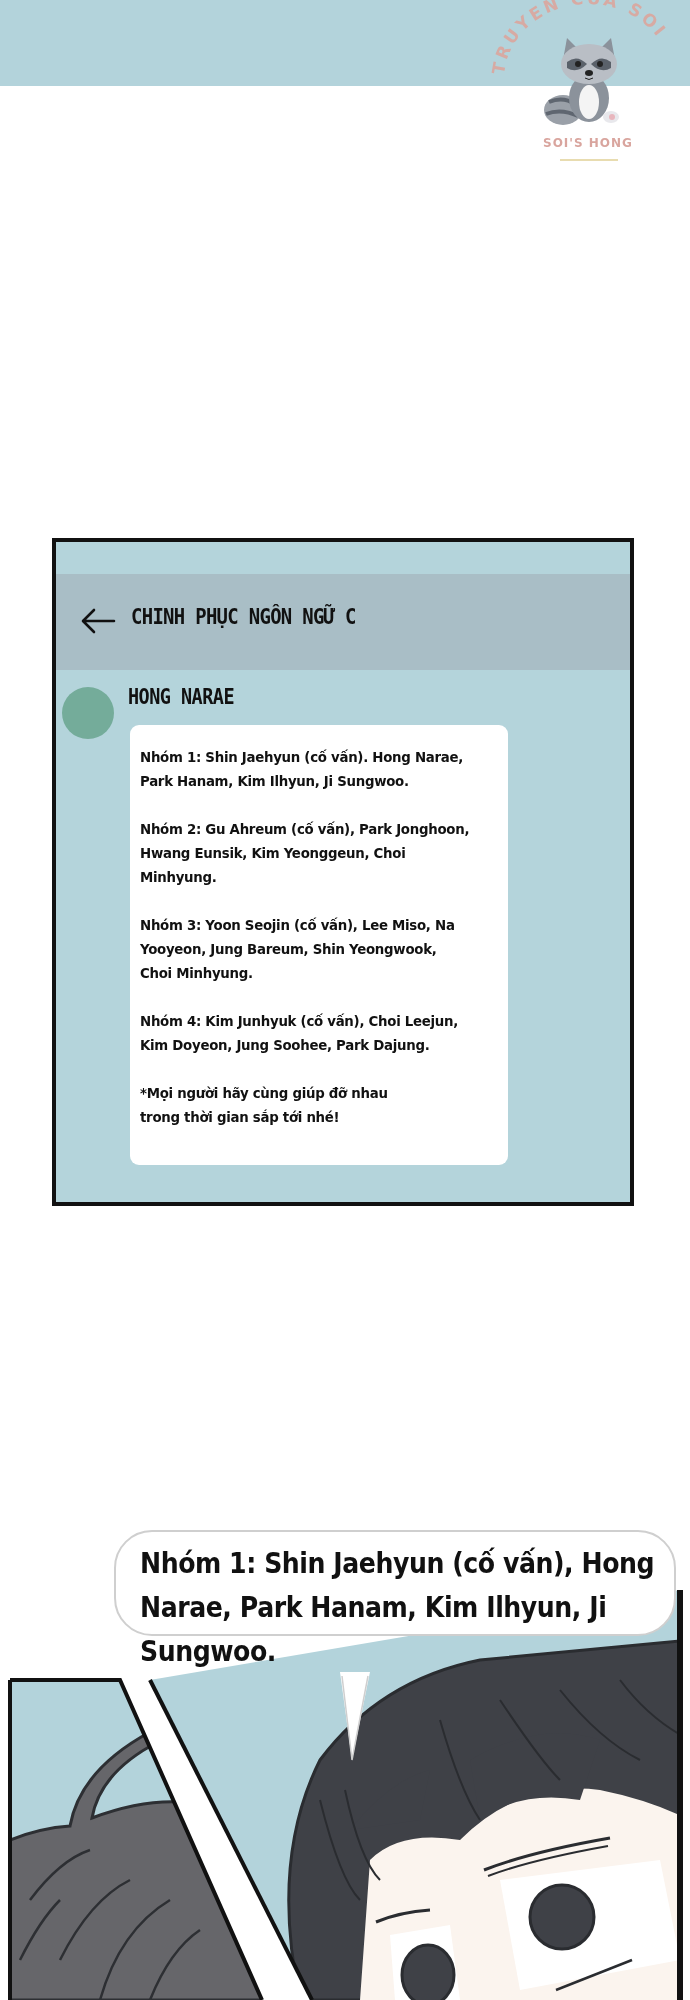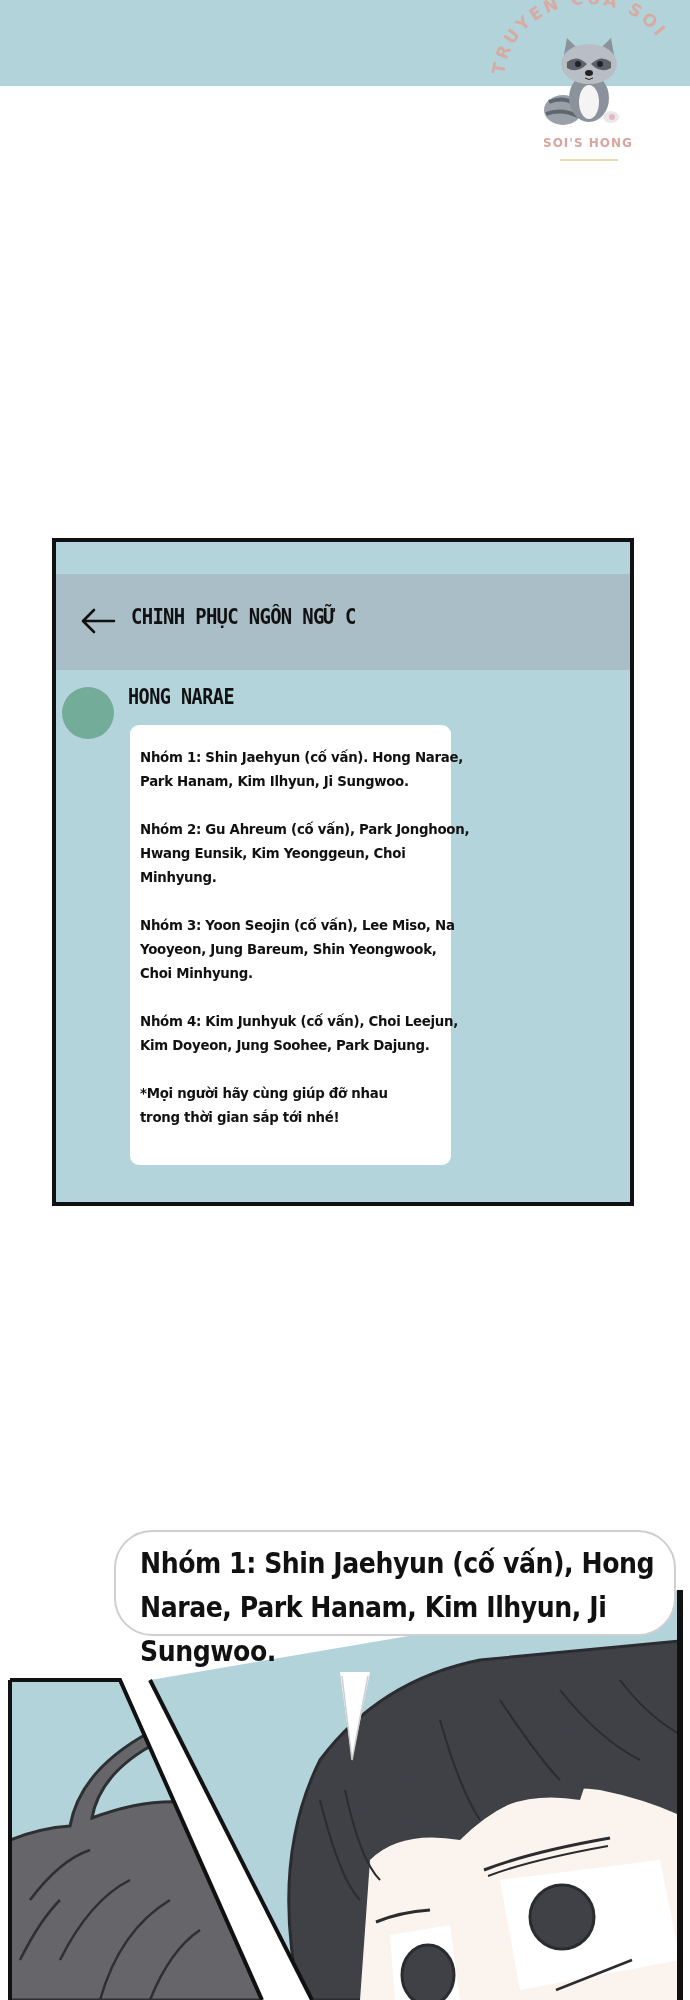--- a/index.html
+++ b/index.html
@@ -14,21 +14,21 @@
   .wm-line { position: absolute; left: 74px; top: 159px; width: 58px; height: 2px; background: #e8dcb0; }
   .wm-raccoon { position: absolute; left: 55px; top: 24px; width: 90px; height: 105px; }
 
   
   .phone { position: absolute; left: 52px; top: 538px; width: 582px; height: 668px; border: 4px solid #111; background: #b4d4db; box-sizing: border-box; }
   .phone-header { position: absolute; left: 0; top: 0; width: 574px; height: 96px; background: #a9bec6; margin-top: 32px; }
   .back-arrow { position: absolute; left: 24px; top: 34px; width: 36px; height: 26px; cursor: pointer; }
   .chat-title { position: absolute; left: 75px; top: 30px; font-family: "DejaVu Sans Mono", monospace; font-weight: bold; font-size: 22px; color: #111; letter-spacing: -0.8px; transform: scaleX(0.86); transform-origin: left center; white-space: nowrap; }
   .avatar { position: absolute; left: 6px; top: 145px; width: 52px; height: 52px; border-radius: 50%; background: #74ac9a; }
   .sender-name { position: absolute; left: 72px; top: 143px; font-family: "DejaVu Sans Mono", monospace; font-weight: bold; font-size: 21px; color: #111; letter-spacing: -0.6px; transform: scaleX(0.88); transform-origin: left center; white-space: nowrap; }
-  .bubble { position: absolute; left: 74px; top: 183px; width: 321px; height: 440px; background: #ffffff; border-radius: 9px; box-sizing: border-box; padding: 20px 10px 0 10px; }
+  .bubble { position: absolute; left: 74px; top: 183px; width: 378px; height: 440px; background: #ffffff; border-radius: 9px; box-sizing: border-box; padding: 20px 10px 0 10px; }
   .msg-line { font-family: "DejaVu Sans", sans-serif; font-size: 14.2px; line-height: 24px; color: #111; white-space: nowrap; letter-spacing: -0.3px; font-weight: 600; transform: scaleX(0.94); transform-origin: left center; }
   .msg-gap { height: 24px; }
 
   
   .speech { position: absolute; left: 114px; top: 1530px; width: 562px; height: 106px; background: #ffffff; border: 2px solid #cfcfcf; border-radius: 38px; box-sizing: border-box; z-index: 5; padding: 10px 0 0 24px; }
   .speech-line { font-family: "DejaVu Sans", sans-serif; font-weight: bold; font-size: 28px; line-height: 44px; color: #111; white-space: nowrap; letter-spacing: -0.5px; transform: scaleX(0.9); transform-origin: left center; }
   .speech-tail { position: absolute; left: 340px; top: 1672px; width: 30px; height: 90px; z-index: 6; }
 
   
   .comic { position: absolute; left: 0; top: 1560px; width: 690px; height: 440px; }

